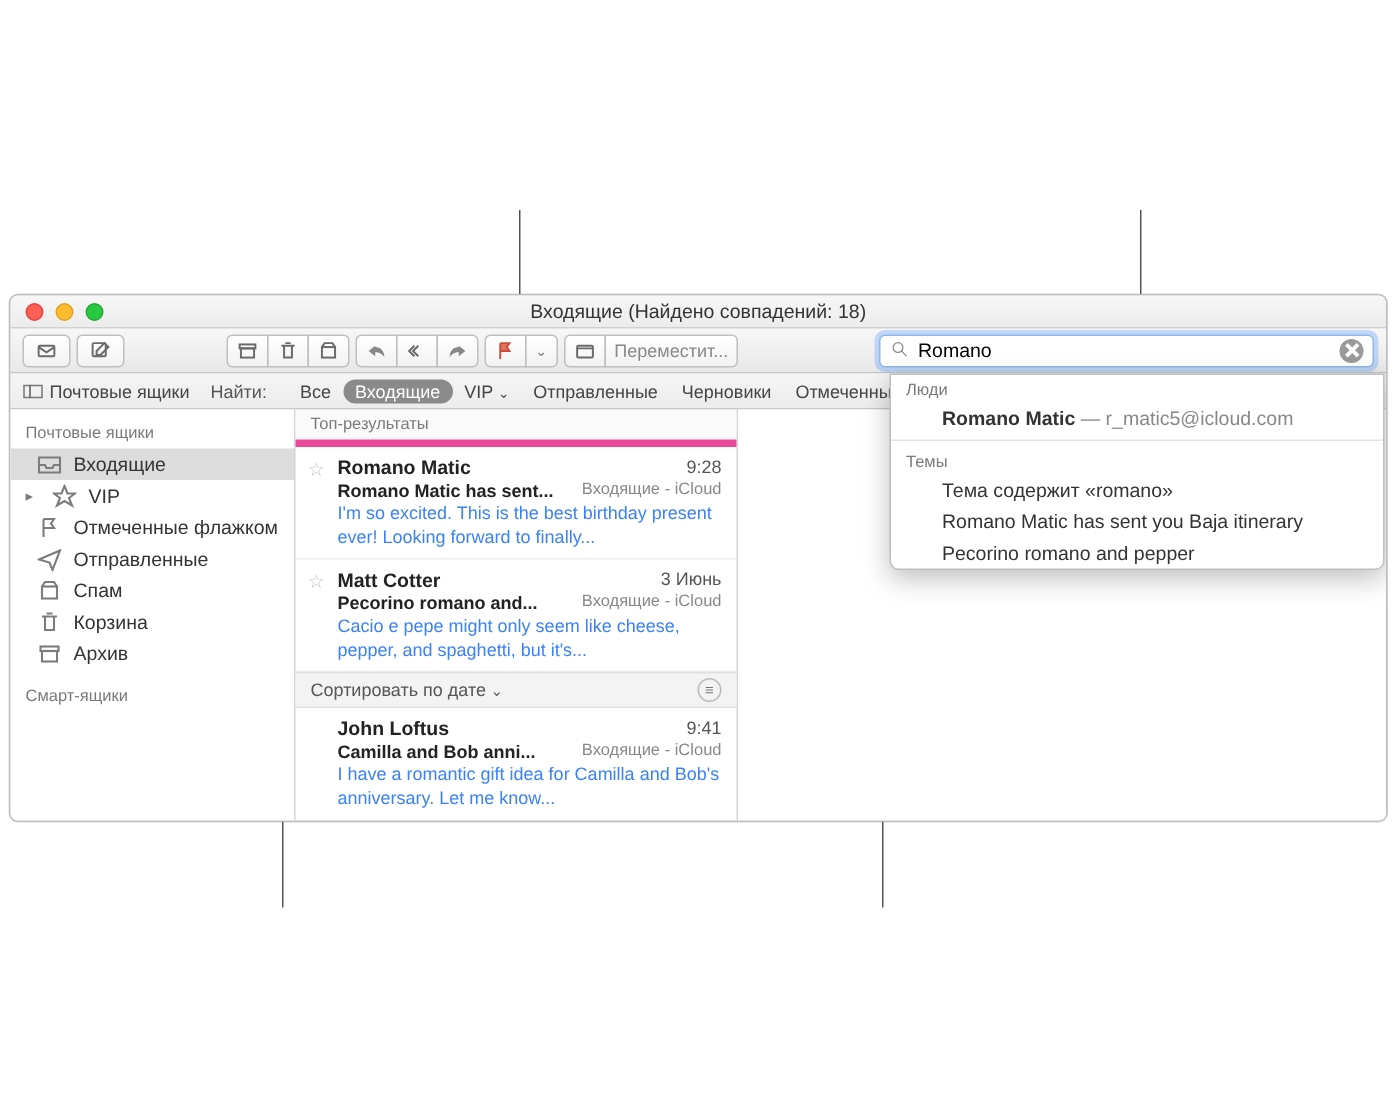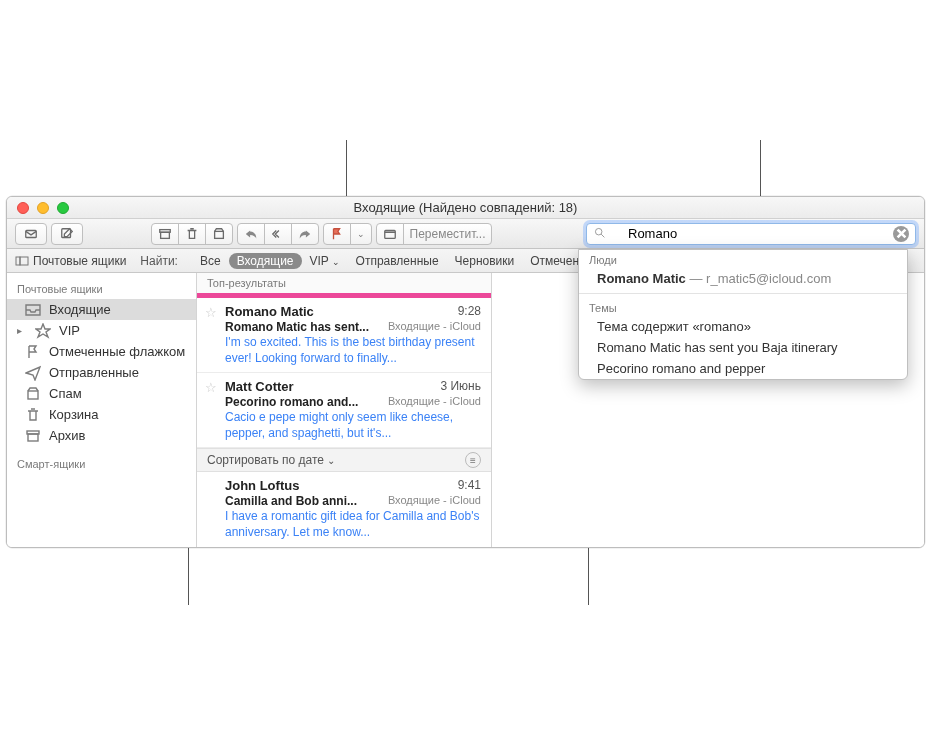--- a/index.html
+++ b/index.html
@@ -57,21 +57,21 @@
   .searchwrap {
     position: relative;
     width: 330px;
   }
   .searchfield {
     height:22px; width:100%;
     border:1px solid #8fb8e8; border-radius:4px;
     background:#fff;
     display:flex; align-items:center;
     box-shadow: 0 0 0 3px rgba(100,160,255,0.35);
-    padding:0 6px; gap:22px;
+    padding:0 6px; gap:6px;
   }
   .searchfield input {
     flex:1; border:none; outline:none; font-size:13px; background:transparent;
   }
   .searchfield .mag svg, .searchfield .clear svg { width:13px; height:13px; }
   .clear { width:16px; height:16px; border-radius:50%; background:#9a9a9a; display:flex;align-items:center;justify-content:center;}
   .clear svg { stroke:#fff; stroke-width:2; }
   .favbar {
     height:24px; background:linear-gradient(#f5f5f5,#ececec);
     border-bottom:1px solid #c8c8c8;
@@ -99,27 +99,27 @@
   .msgitem .time { color:#555; font-size:12px;}
   .msgitem .row2 { display:flex; justify-content:space-between; font-size:12px; margin-top:1px;}
   .msgitem .subj { color:#222; font-weight:600; white-space:nowrap; overflow:hidden; text-overflow:ellipsis; max-width:160px;}
   .msgitem .mbx { color:#888; font-size:11px;}
   .msgitem .prev { color:#3b82f6; font-size:12px; margin-top:1px; line-height:1.3;}
   .sortbar { background:#f3f3f3; border-top:1px solid #e0e0e0;border-bottom:1px solid #e0e0e0; padding:3px 10px; display:flex; justify-content:space-between; align-items:center; font-size:12px; color:#555;}
   .sortbar .chev { font-size:10px; margin-left:3px;}
   .filterbtn { width:16px;height:16px;border:1px solid #bbb;border-radius:50%;display:flex;align-items:center;justify-content:center;font-size:10px;color:#777;}
   .reading { flex:1; background:#fff; position:relative;}
   .dropdown {
-    position:absolute; top:52px; right:16px; width:330px;
+    position:absolute; top:52px; right:1px; width:330px;
     background:#fff; border:1px solid #bfbfbf; border-radius:0 0 6px 6px;
     box-shadow: 0 6px 18px rgba(0,0,0,0.25);
     font-size:13px; z-index:10;
   }
   .dd-sect { font-size:11px; color:#7a7a7a; padding:4px 10px 2px; }
-  .dd-item { padding:3px 10px 3px 6px; color:#333;margin-left:12px; }
+  .dd-item { padding:3px 10px 3px 34px; color:#333; }
   .dd-item .em { color:#888;}
   .dd-sep { height:1px; background:#e3e3e3; margin:4px 0;}
   .callout { position:absolute; background:#555; width:1px;}
   .callout.top1 { left:346px; top:140px; height:140px;}
   .callout.h1 { left:188px; top:545px; width:1px; height:60px;}
   .callout.h2 { left:588px; top:545px; width:1px; height:60px;}
   .callout.top2 { left:760px; top:140px; height:82px;}
 </style>
 </head>
 <body>

